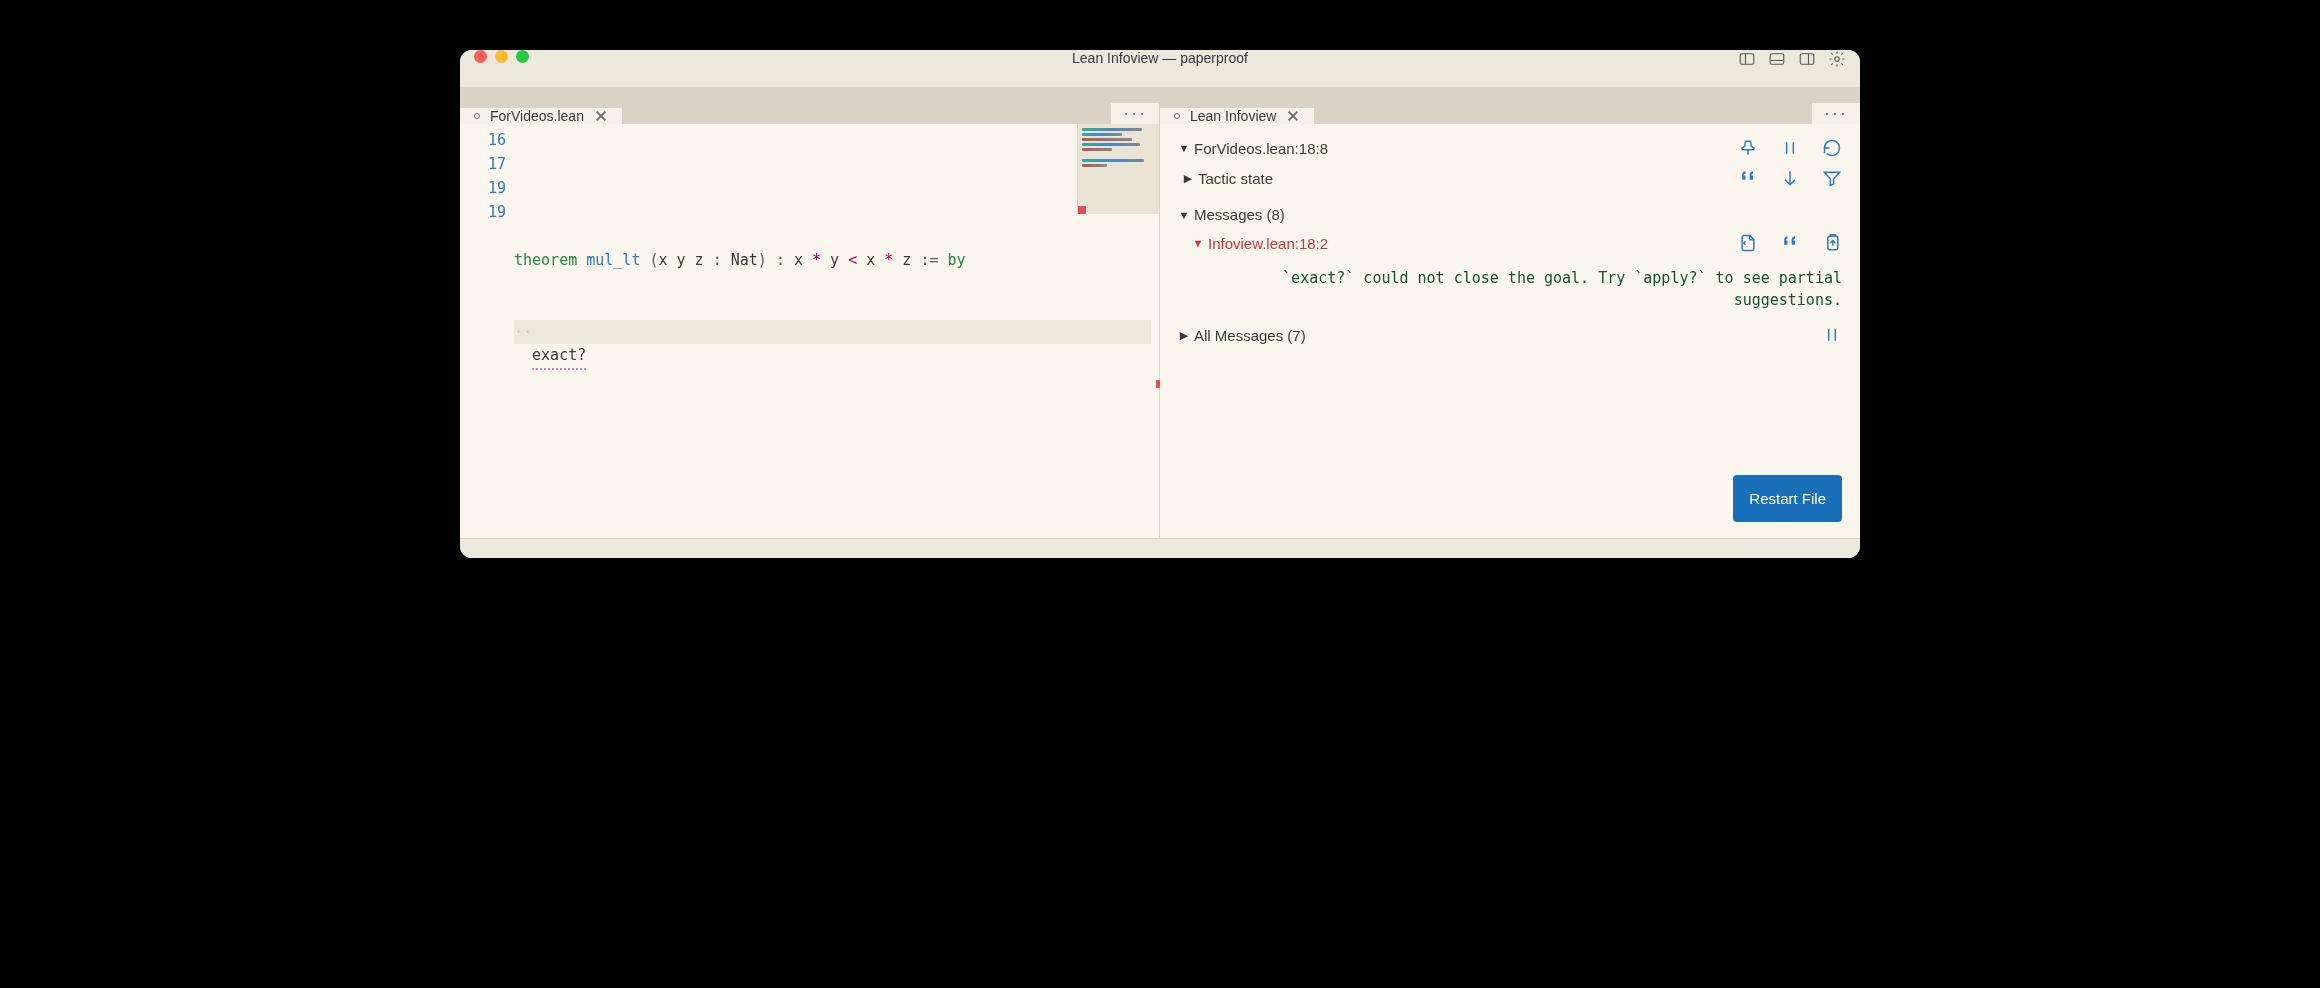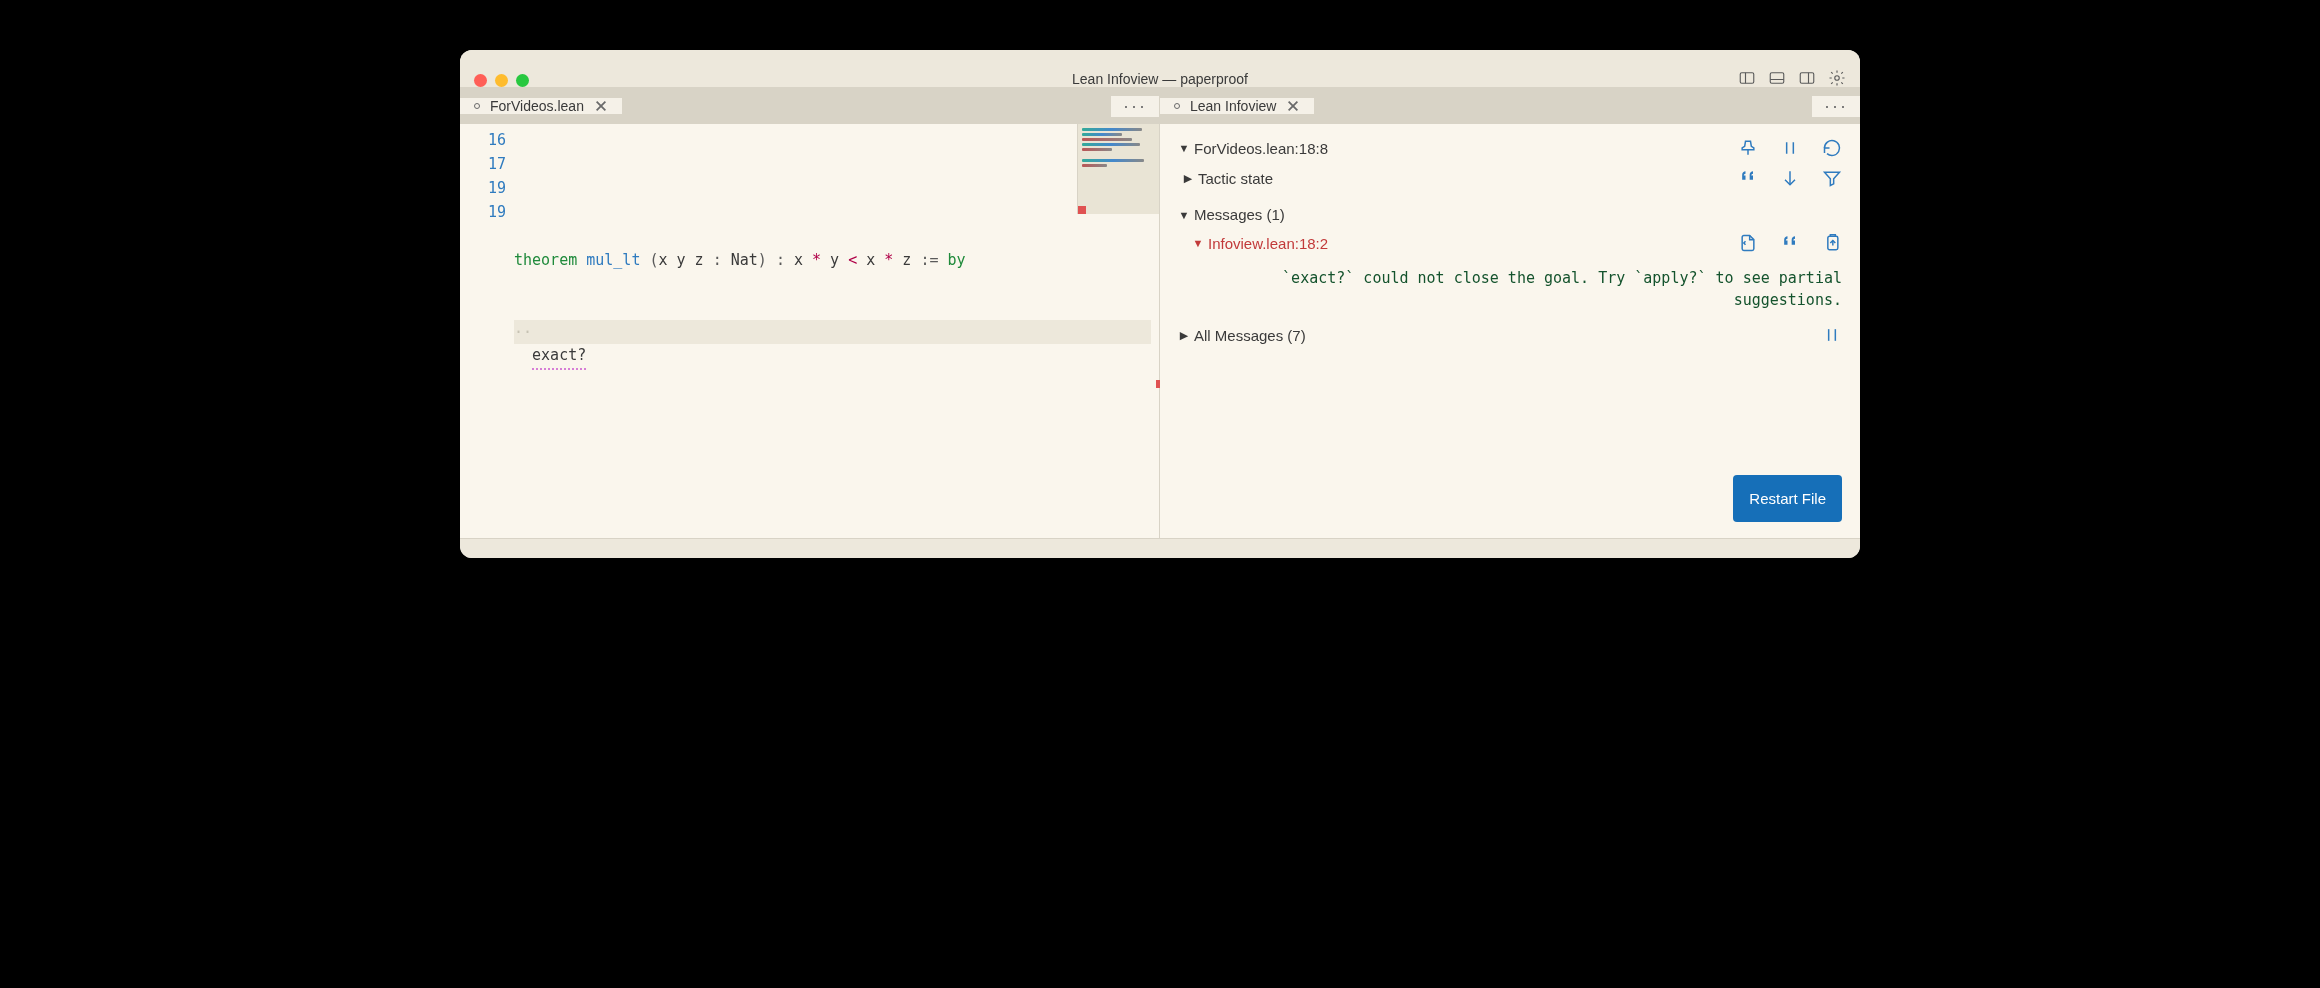--- a/index.html
+++ b/index.html
@@ -20,21 +20,21 @@
       border-radius: 12px;
       overflow: hidden;
       box-shadow: 0 20px 60px rgba(0,0,0,0.5);
       display: flex;
       flex-direction: column;
     }
     .titlebar {
       height: 38px;
       background: #ede8dc;
       display: flex;
-      align-items: flex-end;
+      align-items: flex-start;
       padding: 0 14px;
       position: relative;
       border-bottom: 1px solid #d8d3c6;
     }
     .traffic-lights { display: flex; gap: 8px; }
     .traffic-light { width: 13px; height: 13px; border-radius: 50%; }
     .tl-red { background: #ff5f57; }
     .tl-yellow { background: #febc2e; }
     .tl-green { background: #28c840; }
     .title {
@@ -68,21 +68,21 @@
       display: flex;
       flex-direction: column;
       min-height: 0;
     }
     .pane-left { width: 700px; border-right: 1px solid #d8d3c6; }
     .pane-right { flex: 1; position: relative; }
     .tabbar {
       height: 36px;
       background: #d8d3c6;
       display: flex;
-      align-items: center;
+      align-items: flex-end;
       position: relative;
     }
     .tab {
       background: #f5f1e8;
       display: flex;
       align-items: center;
       gap: 10px;
       padding: 0 14px;
       font-size: 14px;
       color: #3a3a3a;
@@ -365,21 +365,21 @@
             <svg class="info-icon" viewBox="0 0 24 24">
                 <polygon points="3 5 21 5 14 13 14 19 10 21 10 13 3 5"></polygon>
               </svg>
           </div>
         </div>
 
         <div style="height:8px"></div>
 
         <div class="info-row">
           <span class="disclosure">▼</span>
-          <span class="info-label">Messages (1)</span>
+          <span class="info-label">Messages (8)</span>
         </div>
 
         <div class="info-row" style="margin-left:14px">
           <span class="disclosure red">▼</span>
           <span class="info-label red">Infoview.lean:18:2</span>
           <div class="info-actions">
             <svg class="info-icon" viewBox="0 0 24 24">
                 <path d="M14 3H7a2 2 0 0 0-2 2v14a2 2 0 0 0 2 2h10a2 2 0 0 0 2-2V8l-5-5z"></path>
                 <polyline points="14 3 14 8 19 8"></polyline>
                 <polyline points="9 14 7 12 9 10"></polyline>

